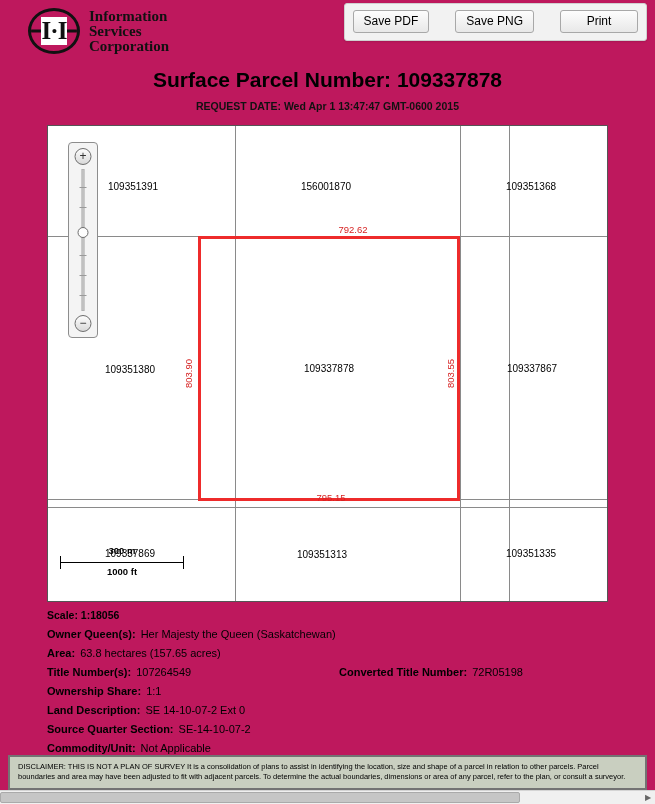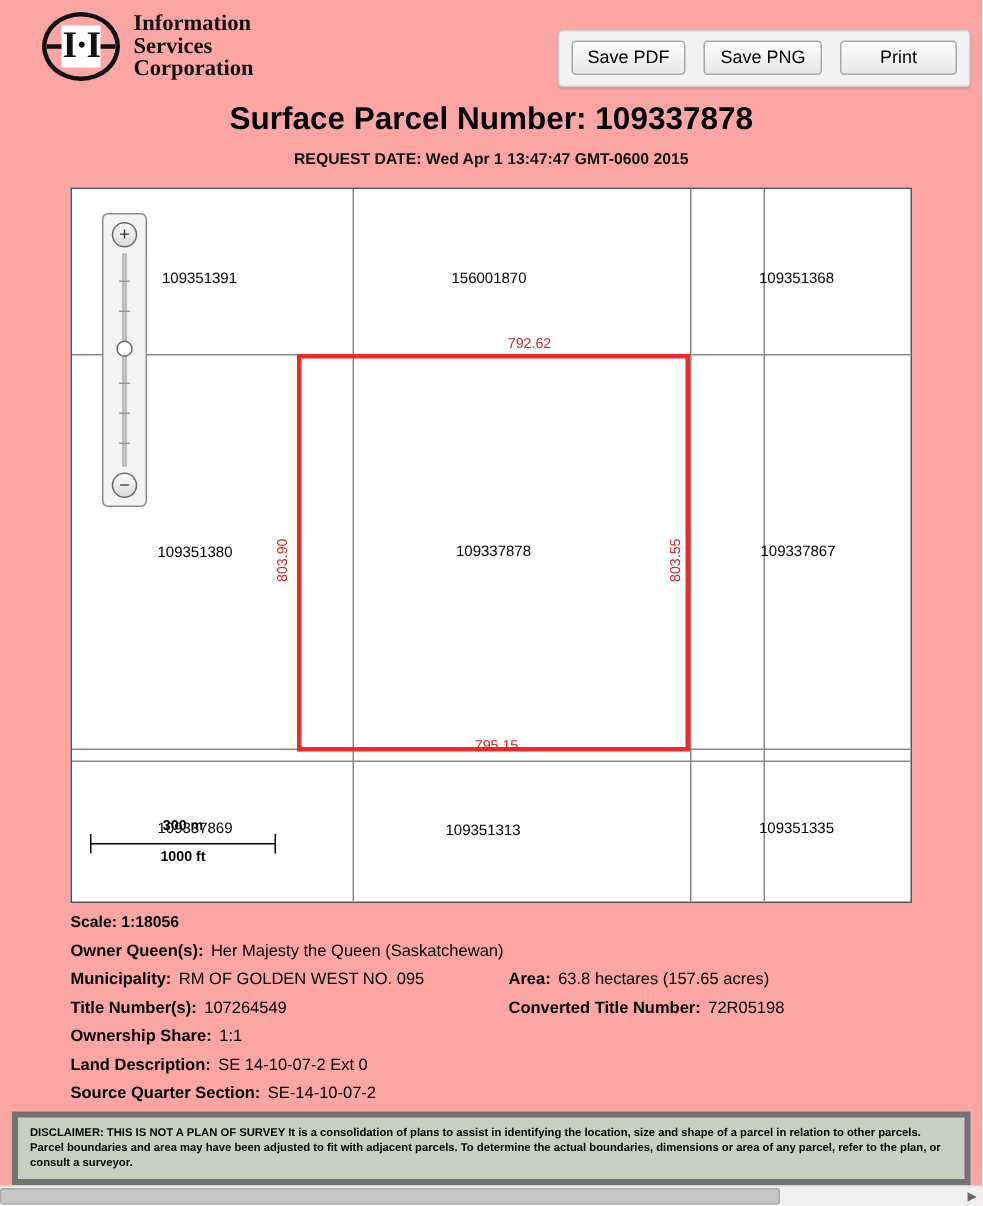--- a/index.html
+++ b/index.html
@@ -6,21 +6,21 @@
   html, body {
     margin: 0;
     padding: 0;
     background: #ffffff;
     font-family: "Liberation Sans", sans-serif;
   }
   #page {
     position: relative;
     width: 655px;
     height: 804px;
-    background: #fca5a5;
+    background: #be185d;
     overflow: hidden;
   }
 
   
   .header {
     position: relative;
     height: 62px;
   }
   .logo-wrap {
     position: absolute;
@@ -66,27 +66,27 @@
     font-weight: bold;
     font-size: 15px;
     line-height: 15px;
     color: #111;
   }
   .logo-text div { white-space: nowrap; }
 
   .toolbar {
     position: absolute;
     right: 8px;
-    top: 20px;
+    top: 3px;
     background: #f2f2f2;
     border: 1px solid #d0d0d0;
     border-radius: 3px;
     padding: 6px 8px 7px 8px;
     display: flex;
-    gap: 12px;
+    gap: 26px;
     box-shadow: 0 1px 2px rgba(0,0,0,0.12);
   }
   .tbtn {
     font-family: "Liberation Sans", sans-serif;
     font-size: 12px;
     color: #000;
     background: linear-gradient(#fdfdfd, #e8e8e8);
     border: 1px solid #a8a8a8;
     border-radius: 3px;
     padding: 3px 10px 4px 10px;
@@ -276,26 +276,26 @@
   .dvalue { color: #000; }
 
   
   .disclaimer {
     position: absolute;
     left: 0;
     right: 0;
     bottom: 14px;
     margin: 0 8px;
     background: #c9cfc0;
-    border: 4px solid #737373;
+    border: 2px solid #737373;
     padding: 5px 8px 6px 8px;
     font-size: 7.5px;
     line-height: 10px;
     color: #000;
-    font-weight: bold;
+    font-weight: normal;
   }
 
   
   .hscroll {
     position: absolute;
     left: 0;
     right: 0;
     bottom: 0;
     height: 14px;
     background: #f0f0f0;
@@ -403,24 +403,20 @@
     <div class="scale-line">Scale: 1:18056</div>
 
     <div class="drow">
       <div class="dcell col1">
         <span class="dlabel">Owner Queen(s):</span>
         <span class="dvalue">Her Majesty the Queen (Saskatchewan)</span>
       </div>
     </div>
 
     <div class="drow">
-      <div class="dcell col1">
-        <span class="dlabel">Municipality:</span>
-        <span class="dvalue">RM OF GOLDEN WEST NO. 095</span>
-      </div>
       <div class="dcell">
         <span class="dlabel">Area:</span>
         <span class="dvalue">63.8 hectares (157.65 acres)</span>
       </div>
     </div>
 
     <div class="drow">
       <div class="dcell col1">
         <span class="dlabel">Title Number(s):</span>
         <span class="dvalue">107264549</span>

